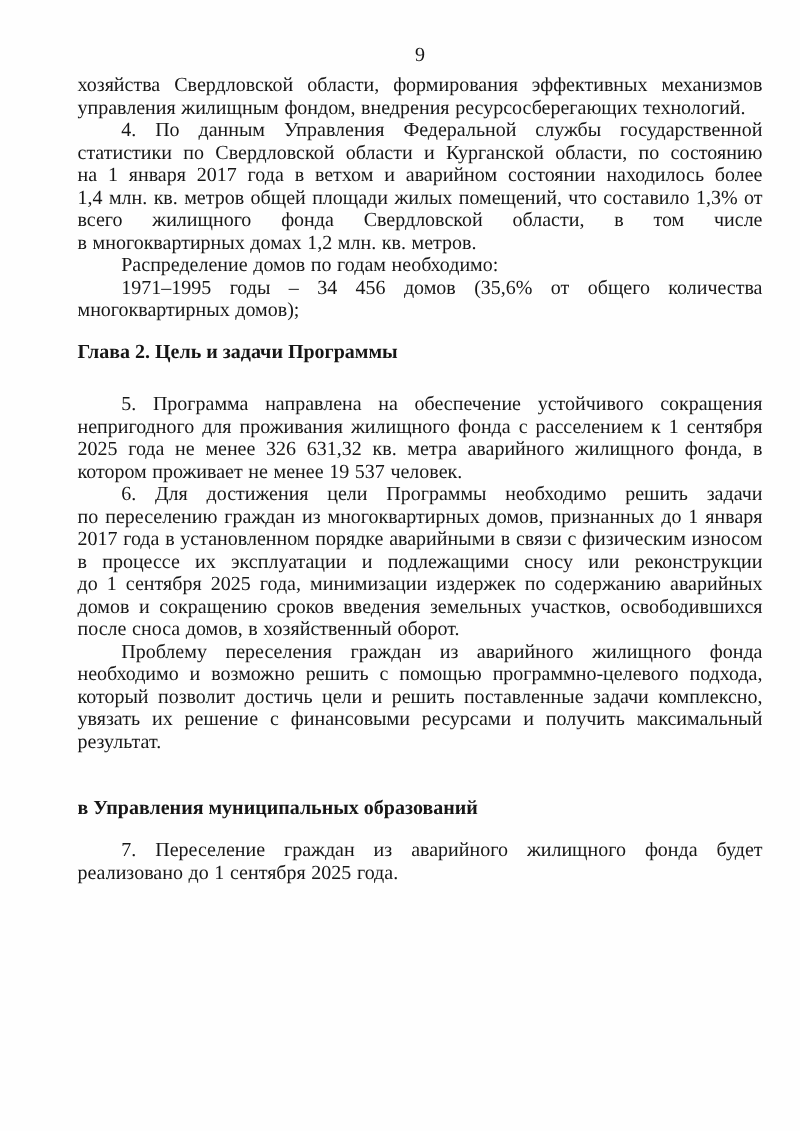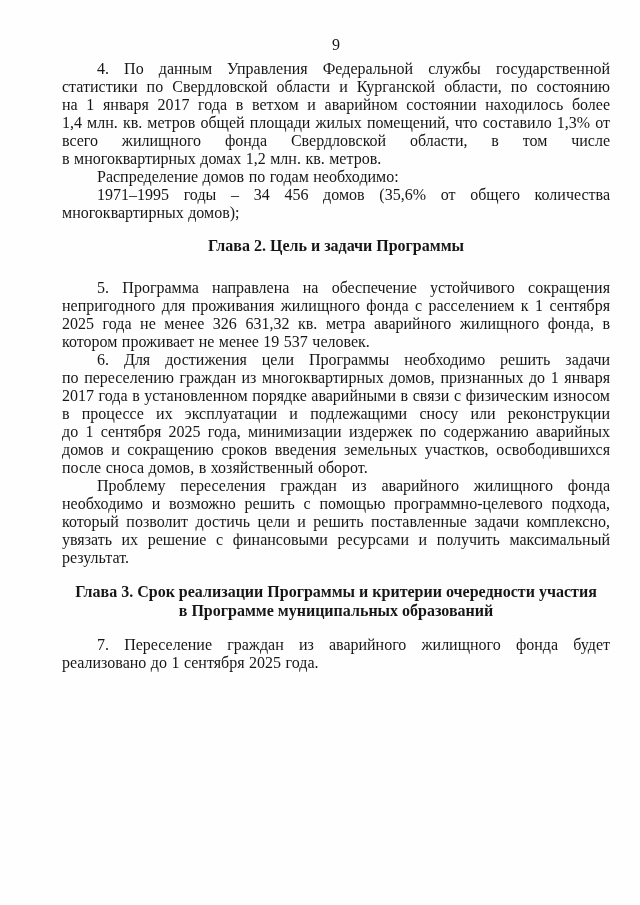--- a/index.html
+++ b/index.html
@@ -27,51 +27,51 @@
   .para {
     text-align: justify;
     text-indent: 35px;
     word-spacing: 0.5px;
   }
   .para.noindent { text-indent: 0; }
   .chapter {
     font-weight: bold;
     font-size: 16px;
     line-height: 19px;
-    text-align: center;
   }
   .chapter.ch2 { margin-top: 14px; margin-bottom: 24px; }
   .chapter.ch3 { margin-top: 15px; margin-bottom: 16px; }
 </style>
 </head>
 <body>
 
 <div class="sheet">
 
   <div class="pagenum">9</div>
 
+  <p class="para noindent">хозяйства Свердловской области, формирования эффективных механизмов управления жилищным фондом, внедрения ресурсосберегающих технологий.</p>
 
   <p class="para">4.&nbsp;По данным Управления Федеральной службы государственной статистики по Свердловской области и Курганской области, по состоянию на&nbsp;1&nbsp;января 2017&nbsp;года в&nbsp;ветхом и аварийном состоянии находилось более 1,4&nbsp;млн. кв. метров общей площади жилых помещений, что составило 1,3% от всего жилищного фонда Свердловской области, в том числе в&nbsp;многоквартирных домах 1,2 млн. кв. метров.</p>
 
   <p class="para">Распределение домов по годам необходимо:</p>
 
 
 
 
   <p class="para">1971–1995 годы – 34&nbsp;456&nbsp;домов (35,6% от общего количества многоквартирных домов);</p>
 
 
   <h2 class="chapter ch2">Глава 2. Цель и задачи Программы</h2>
 
   <p class="para">5.&nbsp;Программа направлена на обеспечение устойчивого сокращения непригодного для проживания жилищного фонда с расселением к&nbsp;1&nbsp;сентября 2025&nbsp;года не менее 326&nbsp;631,32 кв. метра аварийного жилищного фонда, в котором проживает не менее 19&nbsp;537 человек.</p>
 
   <p class="para">6.&nbsp;Для достижения цели Программы необходимо решить задачи по&nbsp;переселению граждан из многоквартирных домов, признанных до&nbsp;1&nbsp;января 2017&nbsp;года в установленном порядке аварийными в связи с&nbsp;физическим износом в процессе их эксплуатации и подлежащими сносу или реконструкции до&nbsp;1&nbsp;сентября 2025&nbsp;года, минимизации издержек по содержанию аварийных домов и сокращению сроков введения земельных участков, освободившихся после сноса домов, в хозяйственный оборот.</p>
 
   <p class="para">Проблему переселения граждан из аварийного жилищного фонда необходимо и возможно решить с помощью программно-целевого подхода, который позволит достичь цели и решить поставленные задачи комплексно, увязать их решение с финансовыми ресурсами и получить максимальный результат.</p>
 
   <h2 class="chapter ch3">
-    <span>Глава 3. Срок реализации Программы и критерии очередности участия</span><br>
-    <span>в Программе муниципальных образований</span>
+    <br>
+    <span>в Управления муниципальных образований</span>
   </h2>
 
   <p class="para">7.&nbsp;Переселение граждан из аварийного жилищного фонда будет реализовано до&nbsp;1&nbsp;сентября 2025&nbsp;года.</p>
 
 </div>
 
 </body></html>

